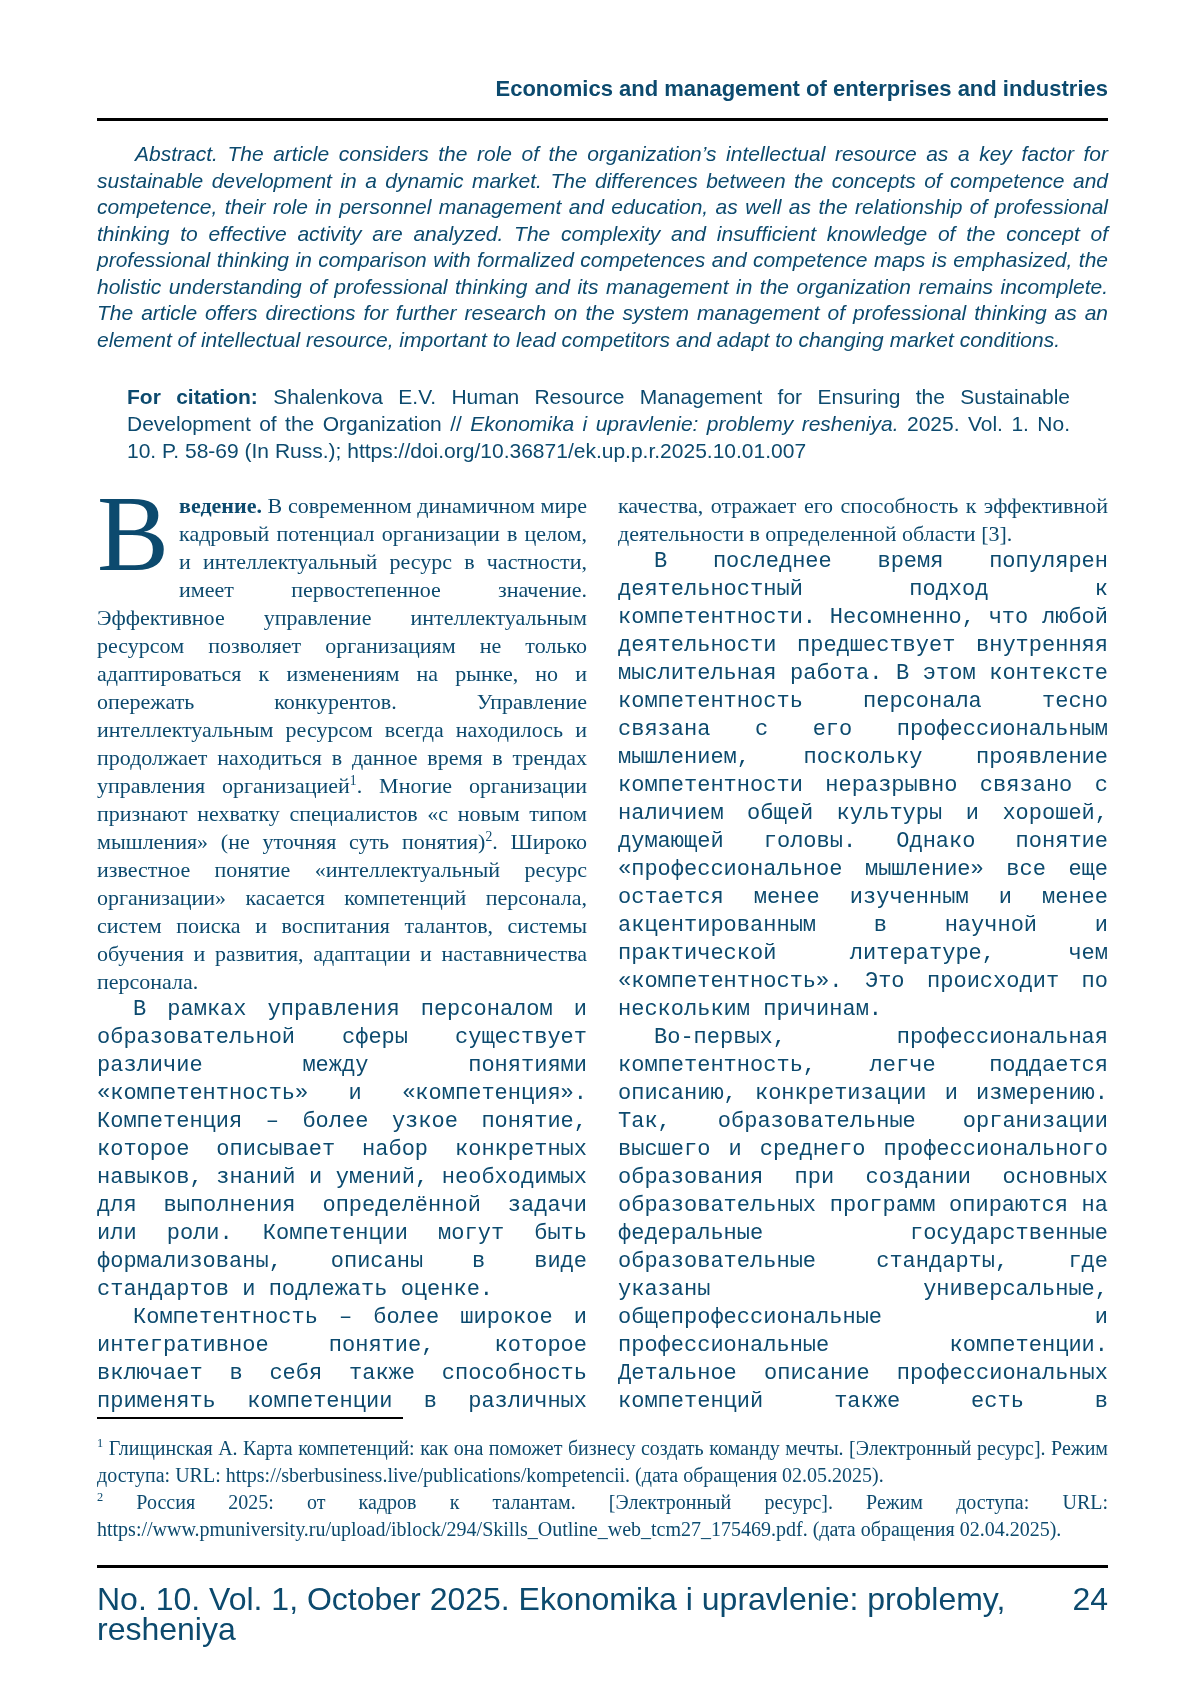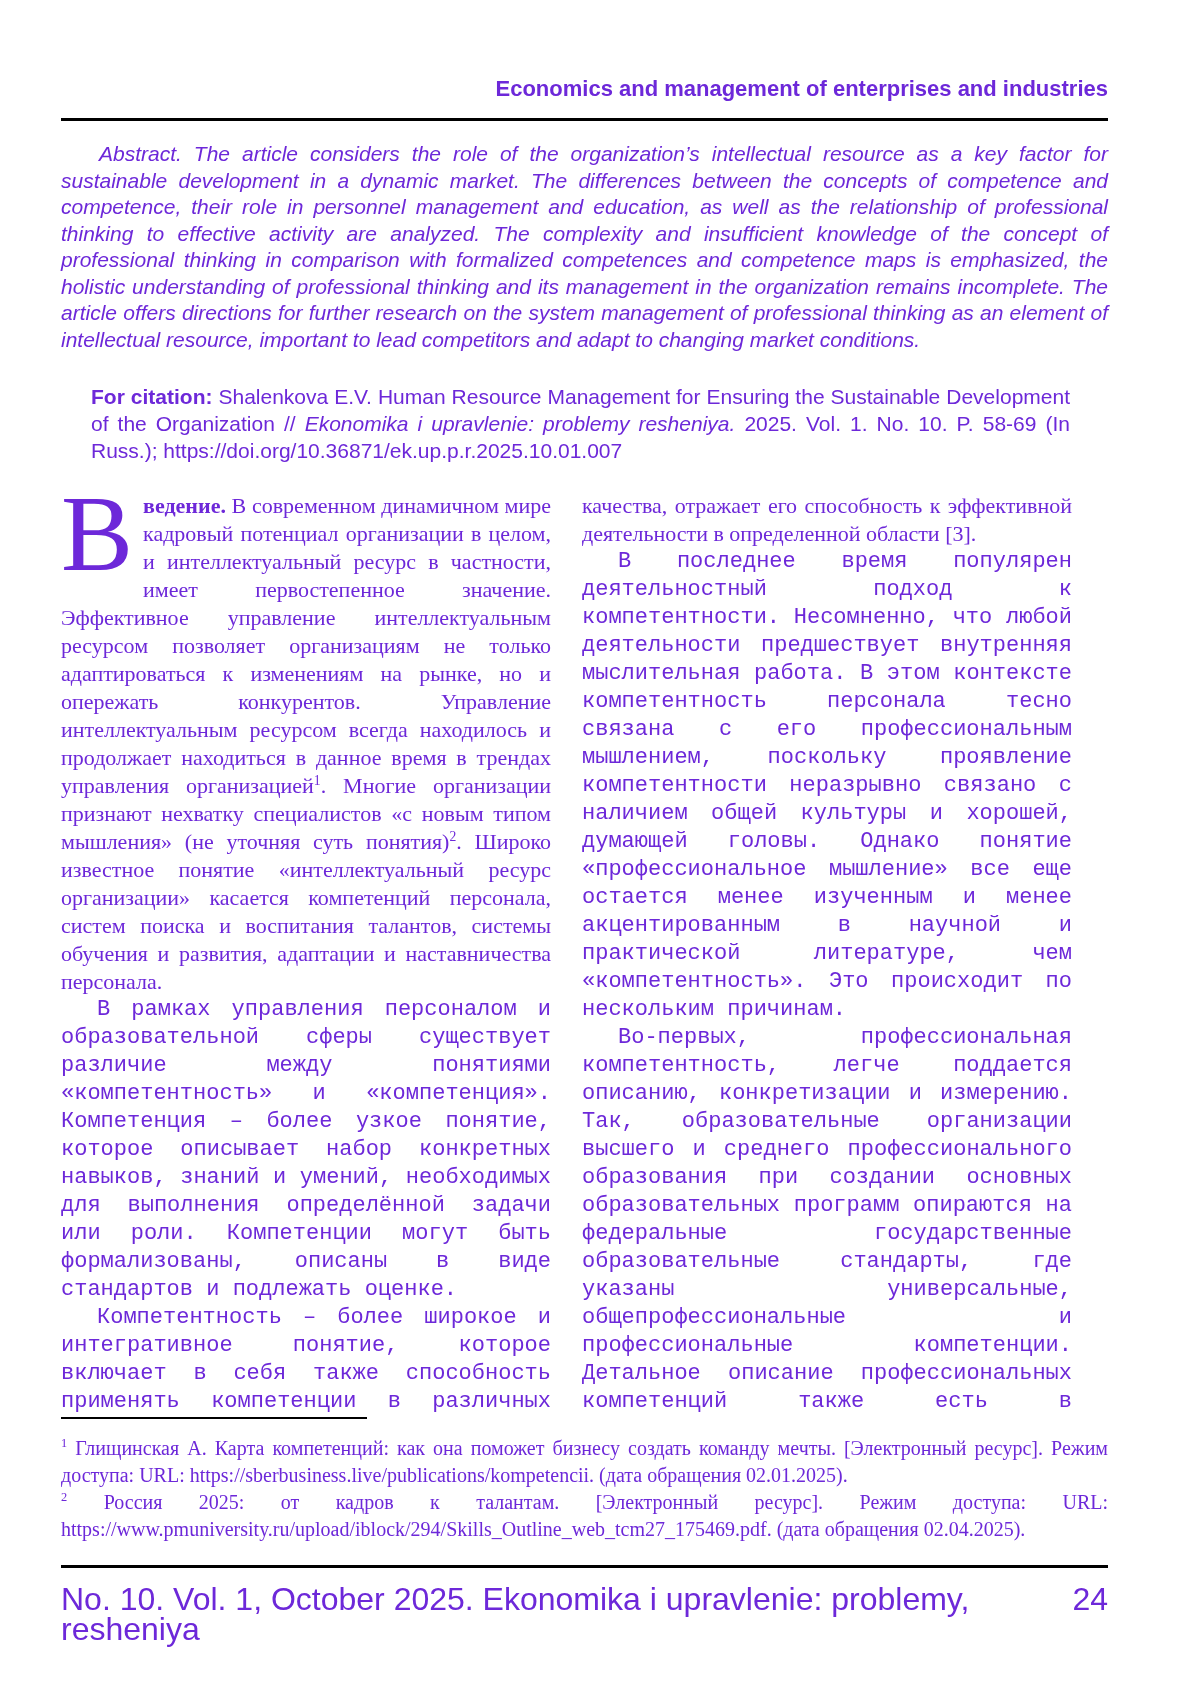--- a/index.html
+++ b/index.html
@@ -1,23 +1,23 @@
 <!DOCTYPE html>
 <html lang="ru"><head>
 <meta charset="utf-8">
 <style>
   html,body{margin:0;padding:0;background:#e8e8e8;}
   .page{
     position:relative;
     width:1200px;height:1698px;
     margin:0 auto;
     background:#ffffff;
-    color:#6d28d9;
+    color:#0c4a6e;
     box-sizing:border-box;
-    padding:76px 92px 54px 61px;
+    padding:76px 92px 54px 97px;
     display:flex;flex-direction:column;
     overflow:hidden;
   }
   
   .running-head{
     font-family:"Liberation Sans",sans-serif;
     font-weight:bold;font-size:22px;line-height:26px;
     text-align:right;
     padding-bottom:16px;
   }
@@ -108,21 +108,21 @@
     <div class="col">
       <p>качества, отражает его способность к эффективной деятельности в определенной области [3].</p>
       <p class="indent">В последнее время популярен деятельностный подход к компетентности. Несомненно, что любой деятельности предшествует внутренняя мыслительная работа. В этом контексте компетентность персонала тесно связана с его профессиональным мышлением, поскольку проявление компетентности неразрывно связано с наличием общей культуры и хорошей, думающей головы. Однако понятие «профессиональное мышление» все еще остается менее изученным и менее акцентированным в научной и практической литературе, чем «компетентность». Это происходит по нескольким причинам.</p>
       <p class="indent">Во-первых, профессиональная компетентность, легче поддается описанию, конкретизации и измерению. Так, образовательные организации высшего и среднего профессионального образования при создании основных образовательных программ опираются на федеральные государственные образовательные стандарты, где указаны универсальные, общепрофессиональные и профессиональные компетенции. Детальное описание профессиональных компетенций также есть в профессиональных стандартах. Благодаря профессиональным стандартам работодатели могут определить, какие знания, умения и навыки необходимы для выполнения профессиональных задач, разрабатывать собственные описания компетенций (карты компетенций) [9] для узко-</p>
     </div>
   </section>
 
   <div class="bottom">
     <section class="footnotes">
       <div class="fn-rule"></div>
-      <p><sup>1</sup><span> Глищинская А. Карта компетенций: как она поможет бизнесу создать команду мечты. [Электронный ресурс]. Режим доступа: URL: https://sberbusiness.live/publications/kompetencii. (дата обращения 02.01.2025).</span></p>
+      <p><sup>1</sup><span> Глищинская А. Карта компетенций: как она поможет бизнесу создать команду мечты. [Электронный ресурс]. Режим доступа: URL: https://sberbusiness.live/publications/kompetencii. (дата обращения 02.05.2025).</span></p>
       <p><sup>2</sup><span> Россия 2025: от кадров к талантам. [Электронный ресурс]. Режим доступа: URL: https://www.pmuniversity.ru/upload/iblock/294/Skills_Outline_web_tcm27_175469.pdf. (дата обращения 02.04.2025).</span></p>
     </section>
     <footer>
       <div class="foot-rule"></div>
       <div class="foot-row">
         <span>No. 10. Vol. 1, October 2025. Ekonomika i upravlenie: problemy, resheniya</span>
         <span>24</span>
       </div>
     </footer>
   </div>

